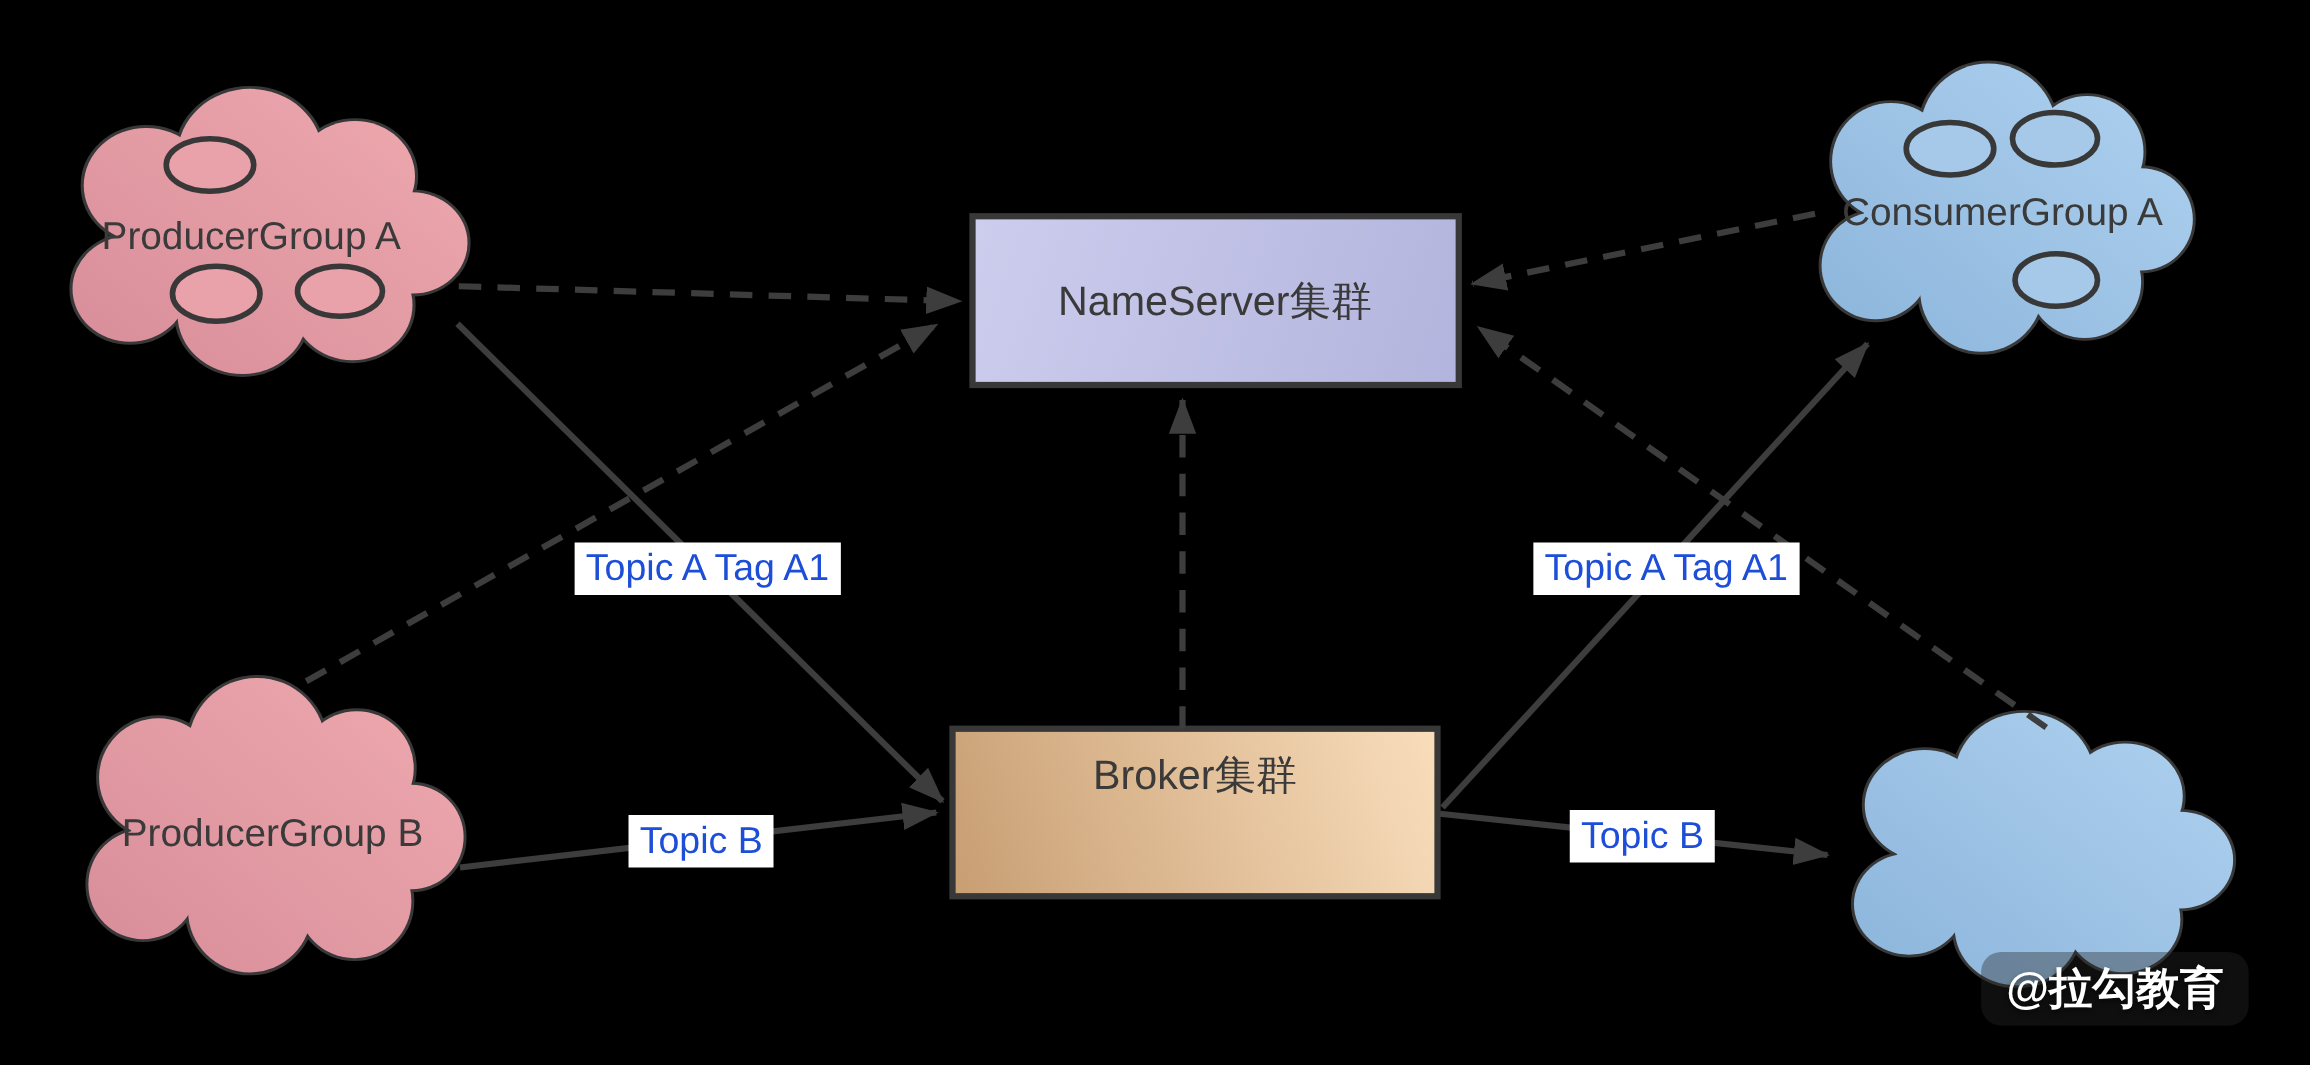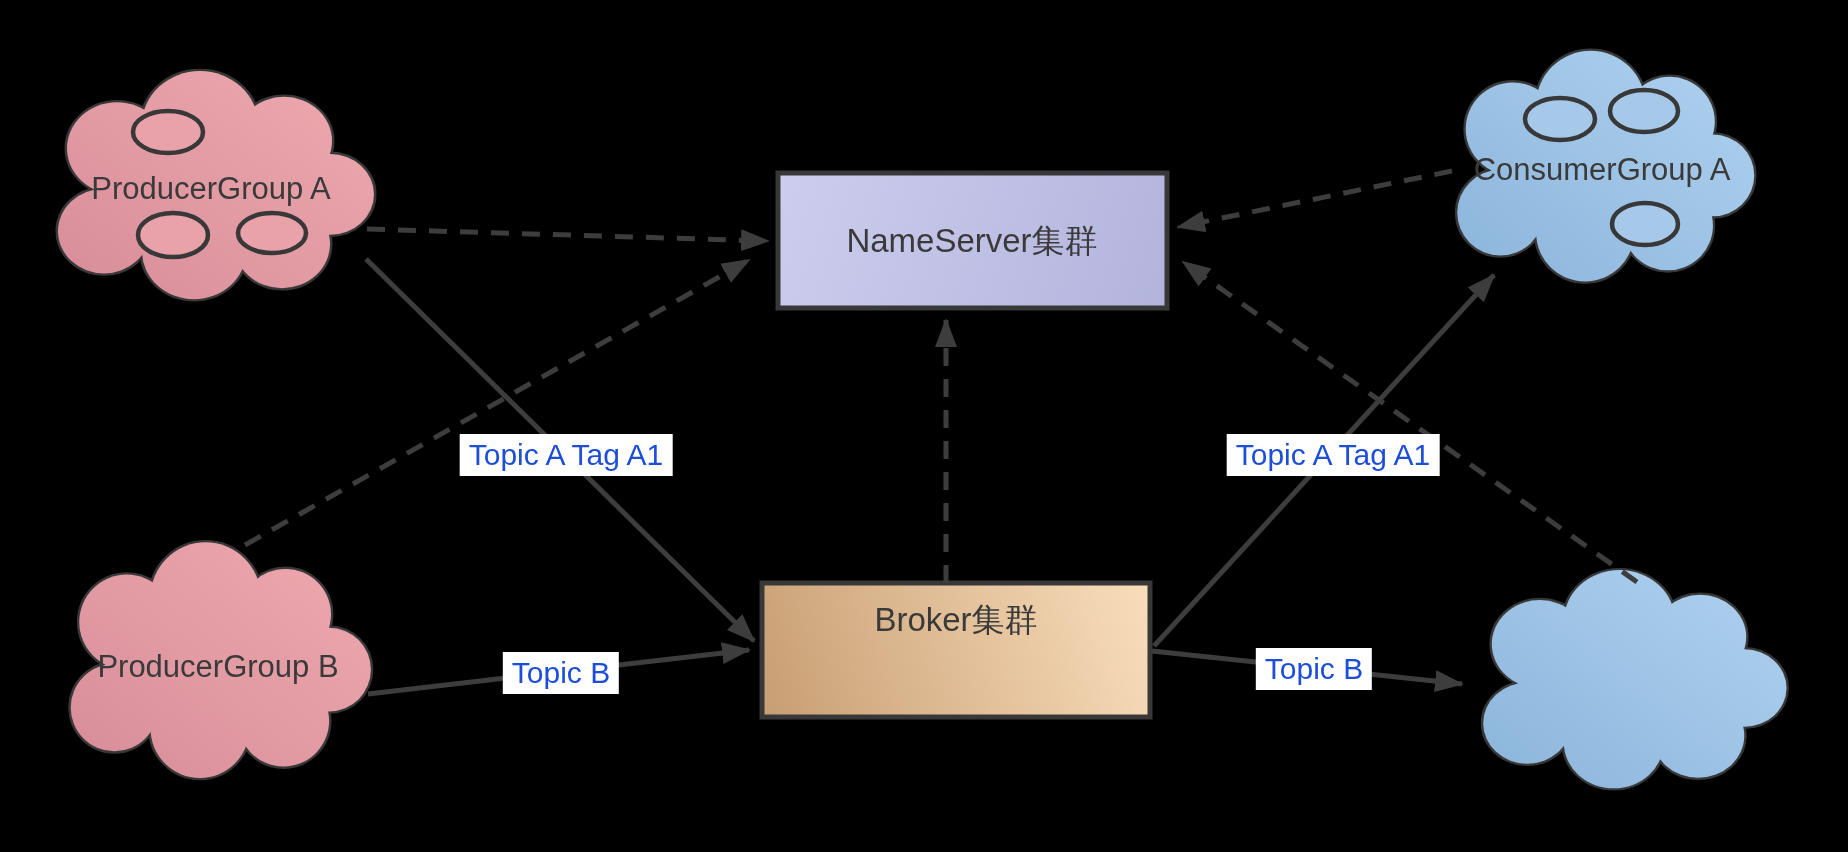--- a/index.html
+++ b/index.html
@@ -107,25 +107,26 @@
         <line x1="1637" y1="582" x2="1183" y2="262" marker-end="url(#arrowHead)"></line>
       </g>
 
       <line x1="366" y1="259" x2="754" y2="641" marker-end="url(#arrowHead)"></line>
       <line x1="368" y1="694" x2="749" y2="650" marker-end="url(#arrowHead)"></line>
       <line x1="1154" y1="646" x2="1494" y2="275" marker-end="url(#arrowHead)"></line>
       <line x1="1152" y1="651" x2="1462" y2="684" marker-end="url(#arrowHead)"></line>
     </g>
   </svg>
 
-  <div class="lbl" style="left:211px;top:189px;">ProducerGroup A</div>
+  <div class="lbl" style="left:201px;top:189px;">ProducerGroup A</div>
   <div class="lbl" style="left:218px;top:667px;">ProducerGroup B</div>
   <div class="lbl box-label" style="left:972px;top:241px;">NameServer集群</div>
   <div class="lbl box-label" style="left:956px;top:620px;">Broker集群</div>
   <div class="lbl" style="left:1602px;top:170px;">ConsumerGroup A</div>
 
   <div class="edge-label" style="left:566px;top:455px;">Topic A Tag A1</div>
   <div class="edge-label" style="left:561px;top:673px;">Topic B</div>
   <div class="edge-label" style="left:1333px;top:455px;">Topic A Tag A1</div>
   <div class="edge-label" style="left:1314px;top:669px;">Topic B</div>
 
+  <div class="watermark" style="left:1692px;top:791px;">@拉勾教育</div>
 
 </div>
 
 </body></html>

